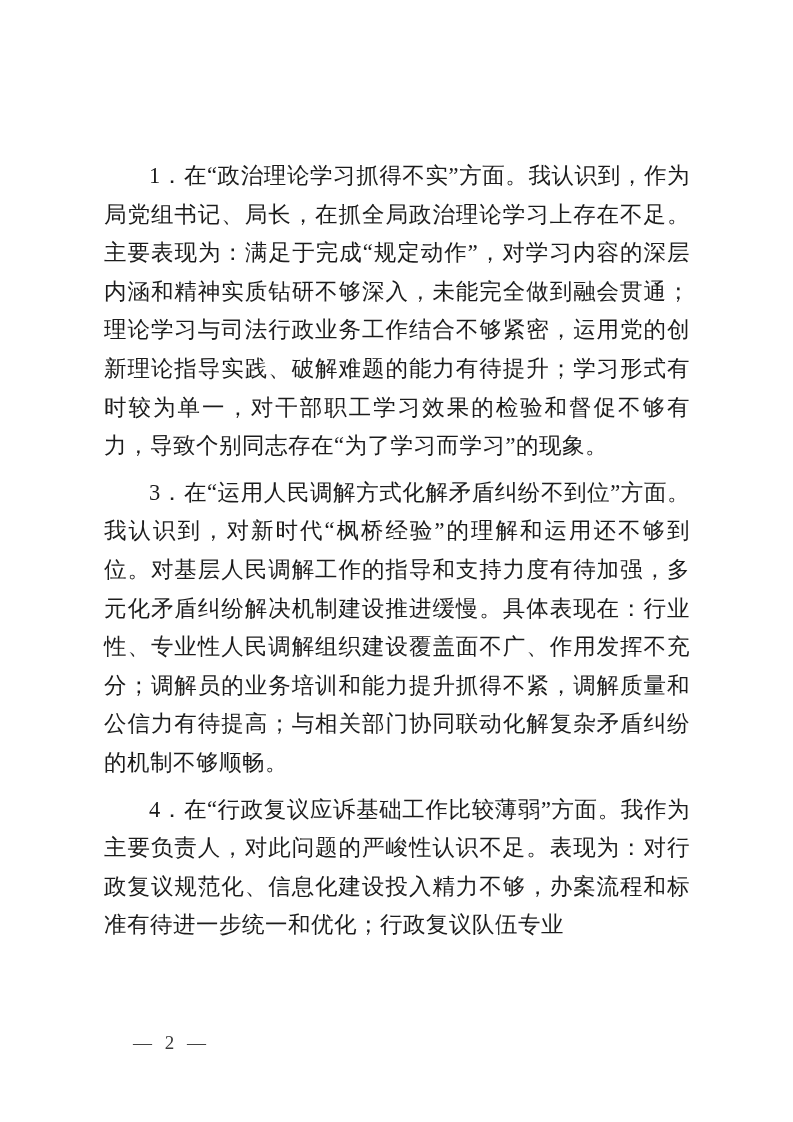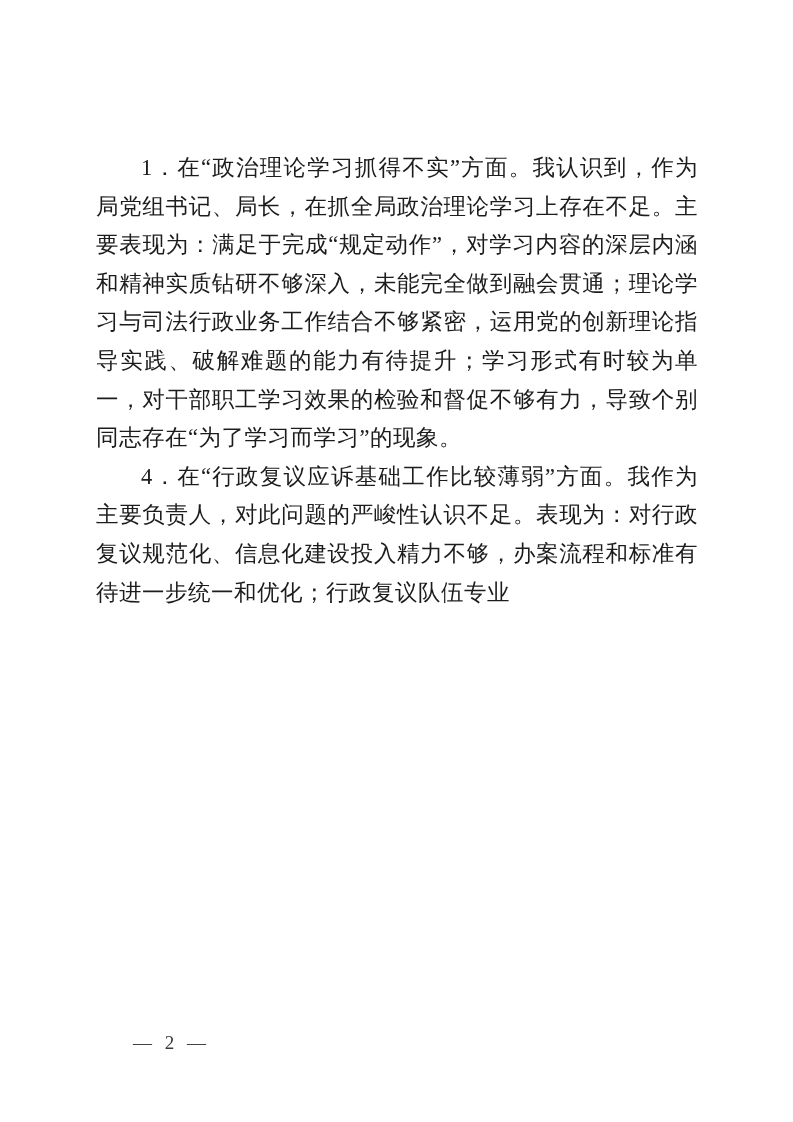--- a/index.html
+++ b/index.html
@@ -20,34 +20,35 @@
     left: 96px;
     width: 602px;
     font-size: 22.5px;
     line-height: 38.6px;
     color: #1c1c1c;
     text-align: justify;
     letter-spacing: 0.5px;
   }
   .content p {
     text-indent: 2em;
-    margin: 0;
+    margin: 8px;
   }
   .footer {
     position: absolute;
     left: 133px;
     top: 1031px;
     font-size: 19px;
     line-height: 24px;
     color: #3a3a3a;
     letter-spacing: 4px;
   }
 </style>
 </head>
 <body>
 
 <div class="page">
   <div class="content">
     <p>1．在“政治理论学习抓得不实”方面。我认识到，作为局党组书记、局长，在抓全局政治理论学习上存在不足。主要表现为：满足于完成“规定动作”，对学习内容的深层内涵和精神实质钻研不够深入，未能完全做到融会贯通；理论学习与司法行政业务工作结合不够紧密，运用党的创新理论指导实践、破解难题的能力有待提升；学习形式有时较为单一，对干部职工学习效果的检验和督促不够有力，导致个别同志存在“为了学习而学习”的现象。</p>
+    <p>3．在“运用人民调解方式化解矛盾纠纷不到位”方面。我认识到，对新时代“枫桥经验”的理解和运用还不够到位。对基层人民调解工作的指导和支持力度有待加强，多元化矛盾纠纷解决机制建设推进缓慢。具体表现在：行业性、专业性人民调解组织建设覆盖面不广、作用发挥不充分；调解员的业务培训和能力提升抓得不紧，调解质量和公信力有待提高；与相关部门协同联动化解复杂矛盾纠纷的机制不够顺畅。</p>
     <p>4．在“行政复议应诉基础工作比较薄弱”方面。我作为主要负责人，对此问题的严峻性认识不足。表现为：对行政复议规范化、信息化建设投入精力不够，办案流程和标准有待进一步统一和优化；行政复议队伍专业</p>
   </div>
   <div class="footer">— 2 —</div>
 </div>
 
 </body></html>

